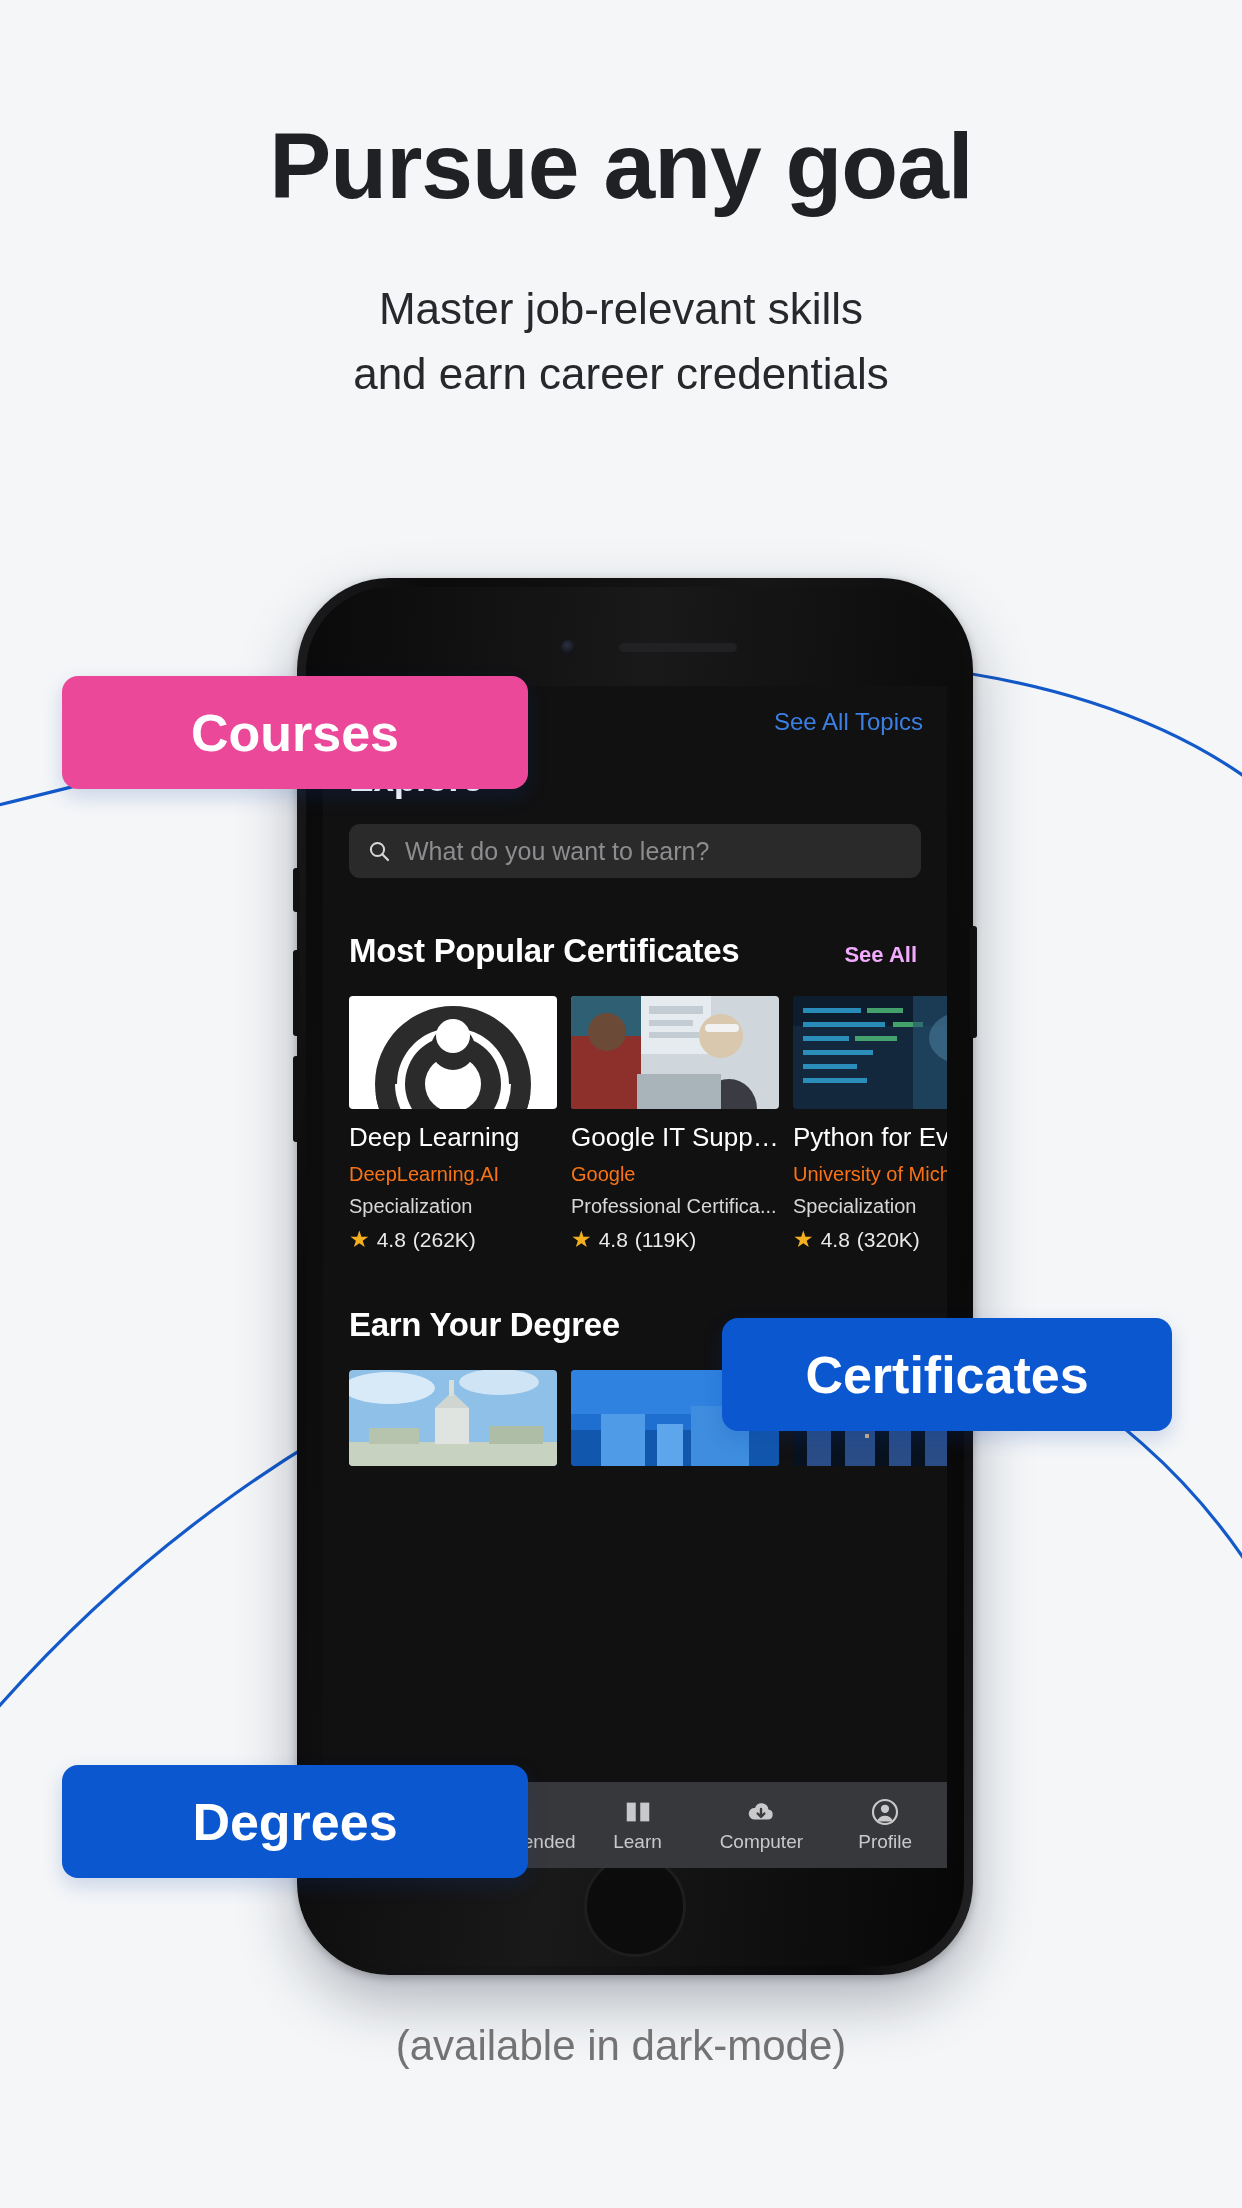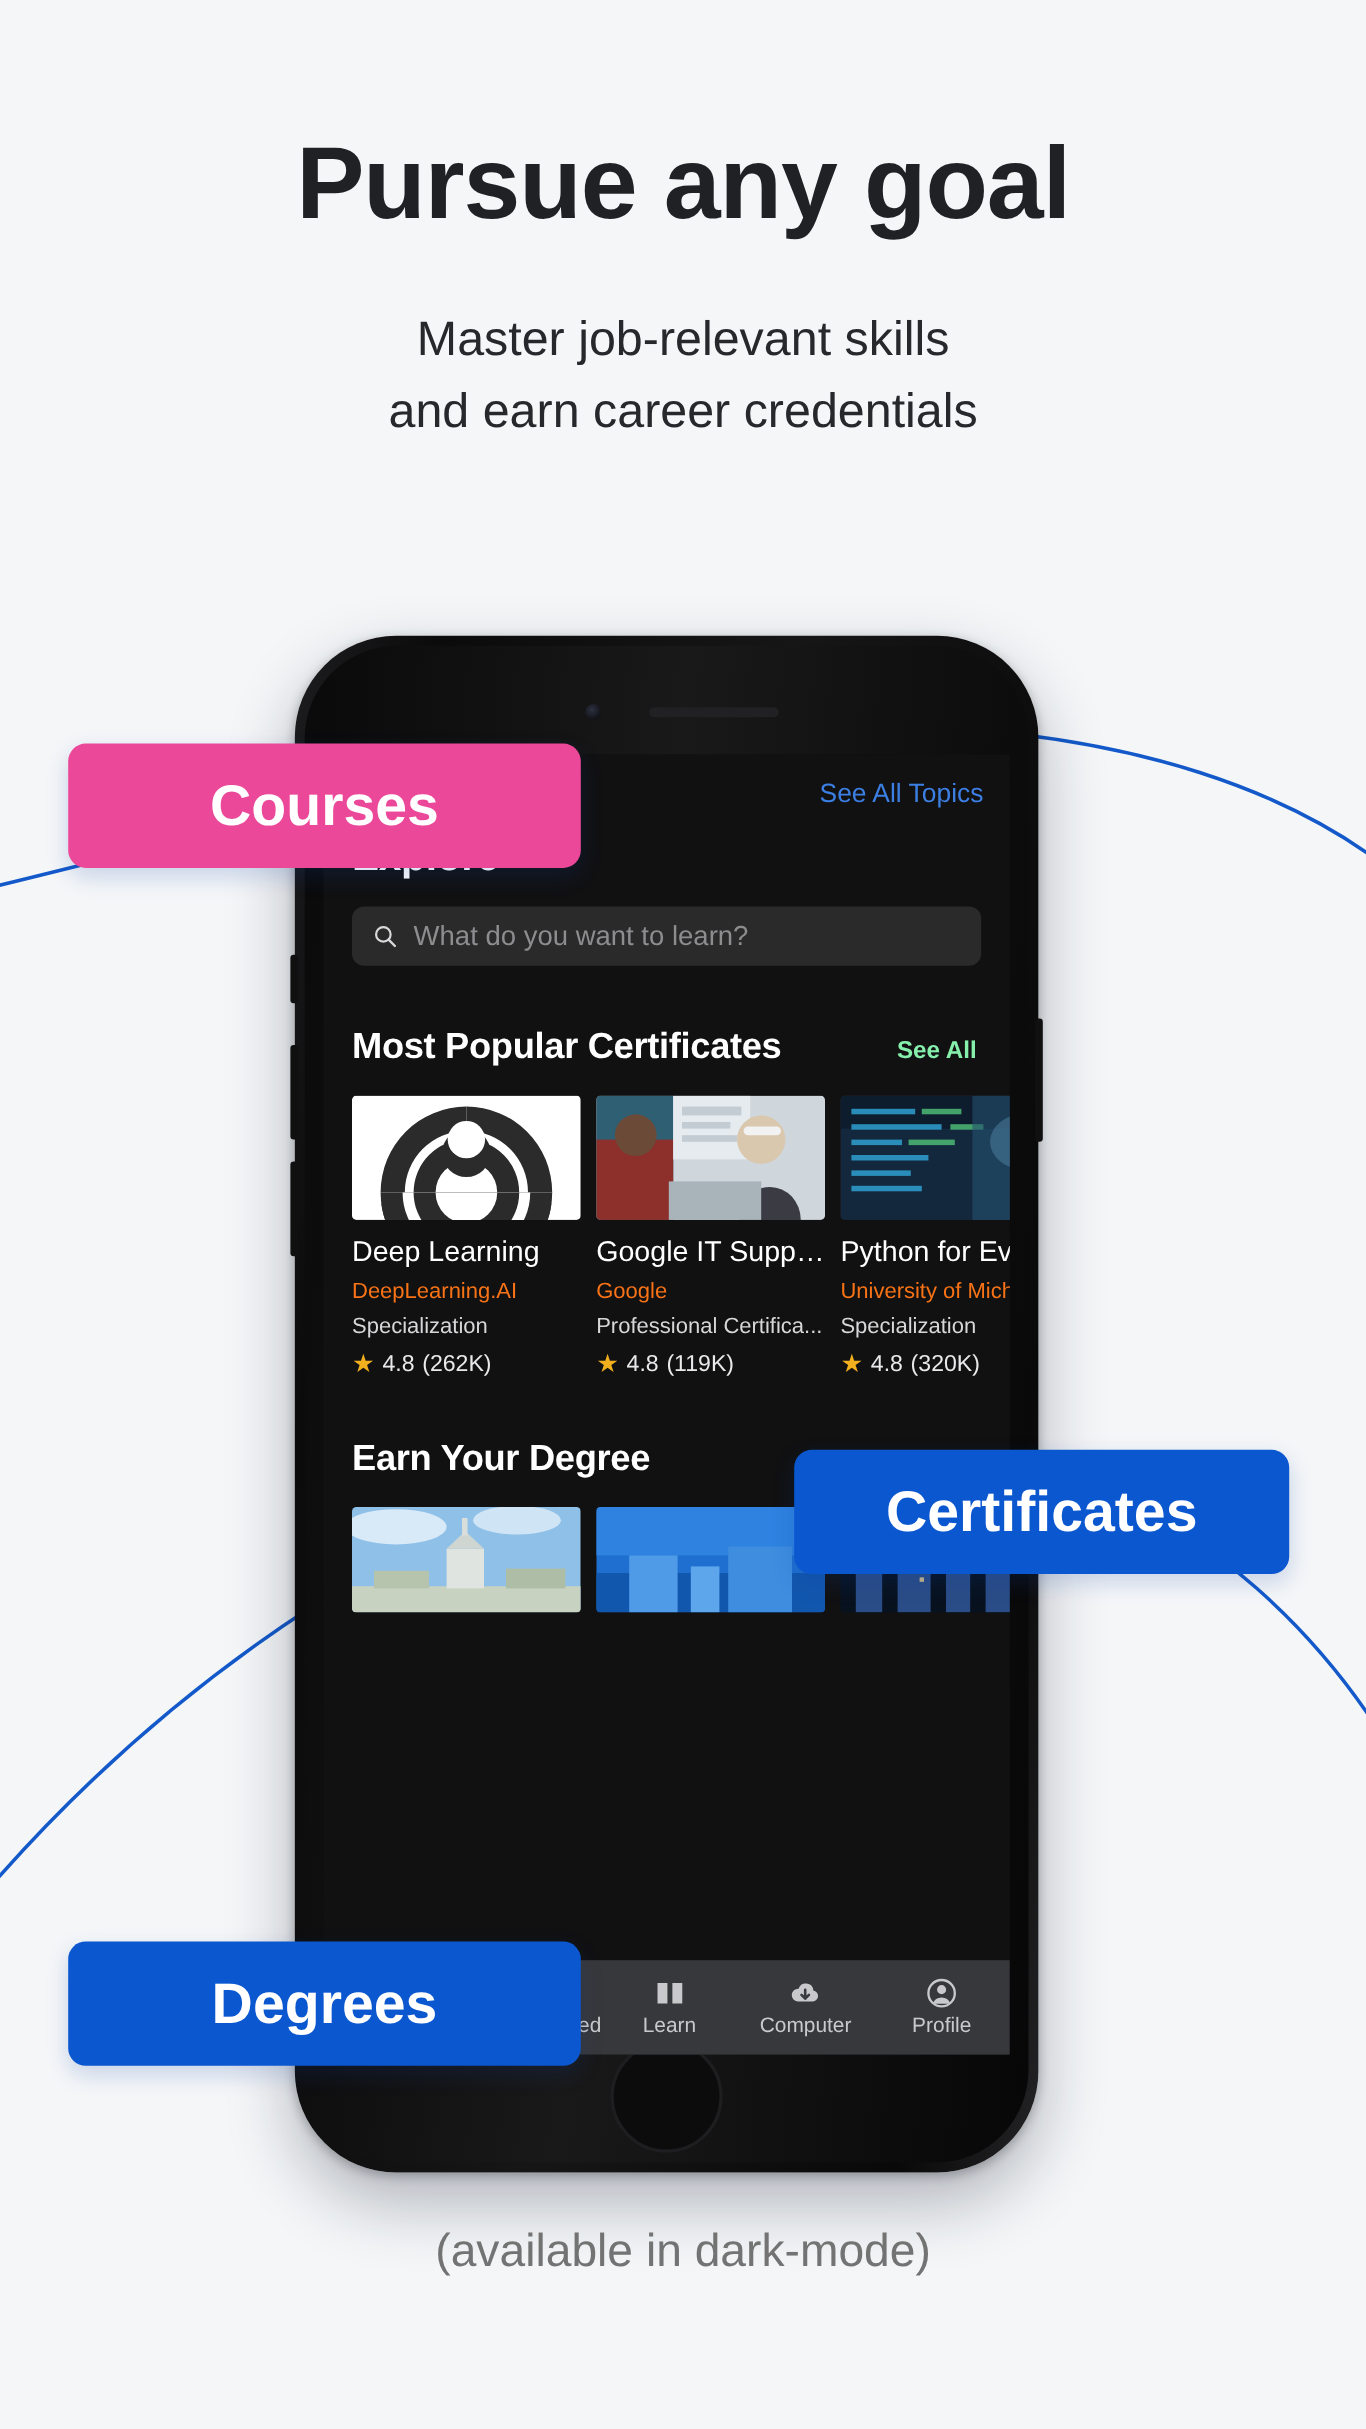--- a/index.html
+++ b/index.html
@@ -19,21 +19,21 @@
   .hero-title {
     font-size:93px; font-weight:bold; color:#1f2124;
     letter-spacing:-1px; margin-top:118px; line-height:1.05;
   }
   .hero-sub {
     font-size:44px; color:#26282b; line-height:1.48; margin-top:60px; font-weight:400;
   }
 
   
   .phone {
-    position:absolute; left:268px; top:578px; width:676px; height:1397px; z-index:3;text-decoration:underline;
+    position:absolute; left:297px; top:578px; width:676px; height:1397px; z-index:3;text-decoration:underline;
   }
   .phone-body {
     position:absolute; inset:0;
     background:linear-gradient(100deg,#1d1d1f 0%,#0b0b0c 14%,#161617 50%,#09090a 86%,#242426 100%);
     border-radius:92px;
     box-shadow:0 26px 60px rgba(20,28,48,.30), 0 3px 10px rgba(0,0,0,.25);
   }
   .phone-inner-ring {
     position:absolute; left:9px; top:9px; right:9px; bottom:9px;
     border-radius:84px;
@@ -84,21 +84,21 @@
     border-radius:8px; padding:0 17px; height:62px;
     display:flex; align-items:center; font-size:21px; font-weight:bold;
     color:#fff; white-space:nowrap; flex:0 0 auto;
   }
 
   .sec-head {
     display:flex; align-items:baseline; justify-content:space-between;
     margin:54px 30px 0 26px;
   }
   .sec-title { font-size:33px; font-weight:bold; letter-spacing:-.3px; }
-  .sec-seeall { font-size:22px; font-weight:bold; color:#86efac; }
+  .sec-seeall { font-size:22px; font-weight:bold; color:#f0abfc; }
 
   .cards { display:flex; gap:14px; margin:26px 0 0 26px; }
   .card { width:208px; flex:0 0 auto; }
   .card-thumb { width:208px; height:113px; border-radius:4px; overflow:hidden; background:#222; }
   .card-title { font-size:26px; margin-top:14px; color:#fff; line-height:1.1;
                 white-space:nowrap; overflow:hidden; text-overflow:ellipsis; }
   .card-prov  { font-size:20px; margin-top:11px; color:#f97316;
                 white-space:nowrap; overflow:hidden; text-overflow:ellipsis; }
   .card-type  { font-size:20px; margin-top:9px; color:#d7d7d9;
                 white-space:nowrap; overflow:hidden; text-overflow:ellipsis; }

